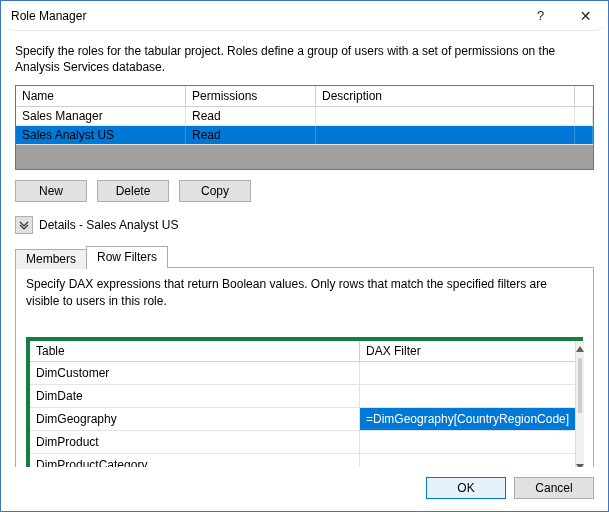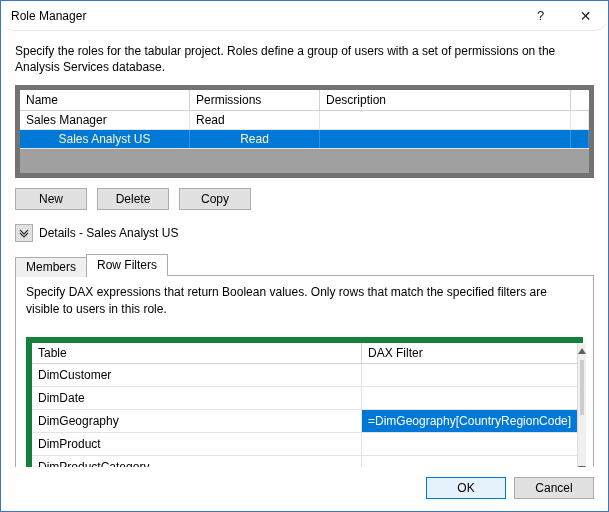--- a/index.html
+++ b/index.html
@@ -50,21 +50,21 @@
     display: flex;
     flex-direction: column;
     overflow: hidden;
   }
   .desc {
     margin: 2px 0 10px 0;
     line-height: 1.35;
     color: #000;
   }
   .roles-table {
-    border: 5px solid #737373;
+    border: 1px solid #737373;
     background: #a0a0a0;
   }
   .roles-head {
     display: flex;
     background: #fff;
   }
   .rh-cell {
     border-right: 1px solid #d0d0d0;
     border-bottom: 1px solid #d0d0d0;
     padding: 3px 6px;
@@ -79,22 +79,21 @@
     background: #a0a0a0;
     min-height: 62px;
   }
   .rrow {
     display: flex;
     background: #fff;
     border-bottom: 1px solid #e4e4e4;
   }
   .rrow.selected {
     background: #0078d7;
-    color: #fef9c3;
-    text-align: center;
+    color: #000000;
   }
   .rcell {
     padding: 2px 6px;
     border-right: 1px solid #e4e4e4;
     height: 18px;
     line-height: 15px;
   }
   .rrow.selected .rcell { border-right-color: rgba(255,255,255,0.2); }
   .btnrow {
     margin-top: 10px;
@@ -155,23 +154,23 @@
   }
   .tabpanel {
     border: 1px solid #acacac;
     padding: 8px 10px 10px 10px;
     margin-top: -1px;
     flex: 1;
     display: flex;
     flex-direction: column;
   }
   .filters-wrap {
-    border: 6px solid #15803d;
-    display: flex;
-    margin-top: 16px;
+    border: 4px solid #15803d;
+    display: flex;
+    margin-top: 24px;
   }
   .filters-grid {
     flex: 1;
   }
   .fh {
     display: flex;
     background: #fff;
   }
   .fh-cell {
     border-right: 1px solid #d0d0d0;

